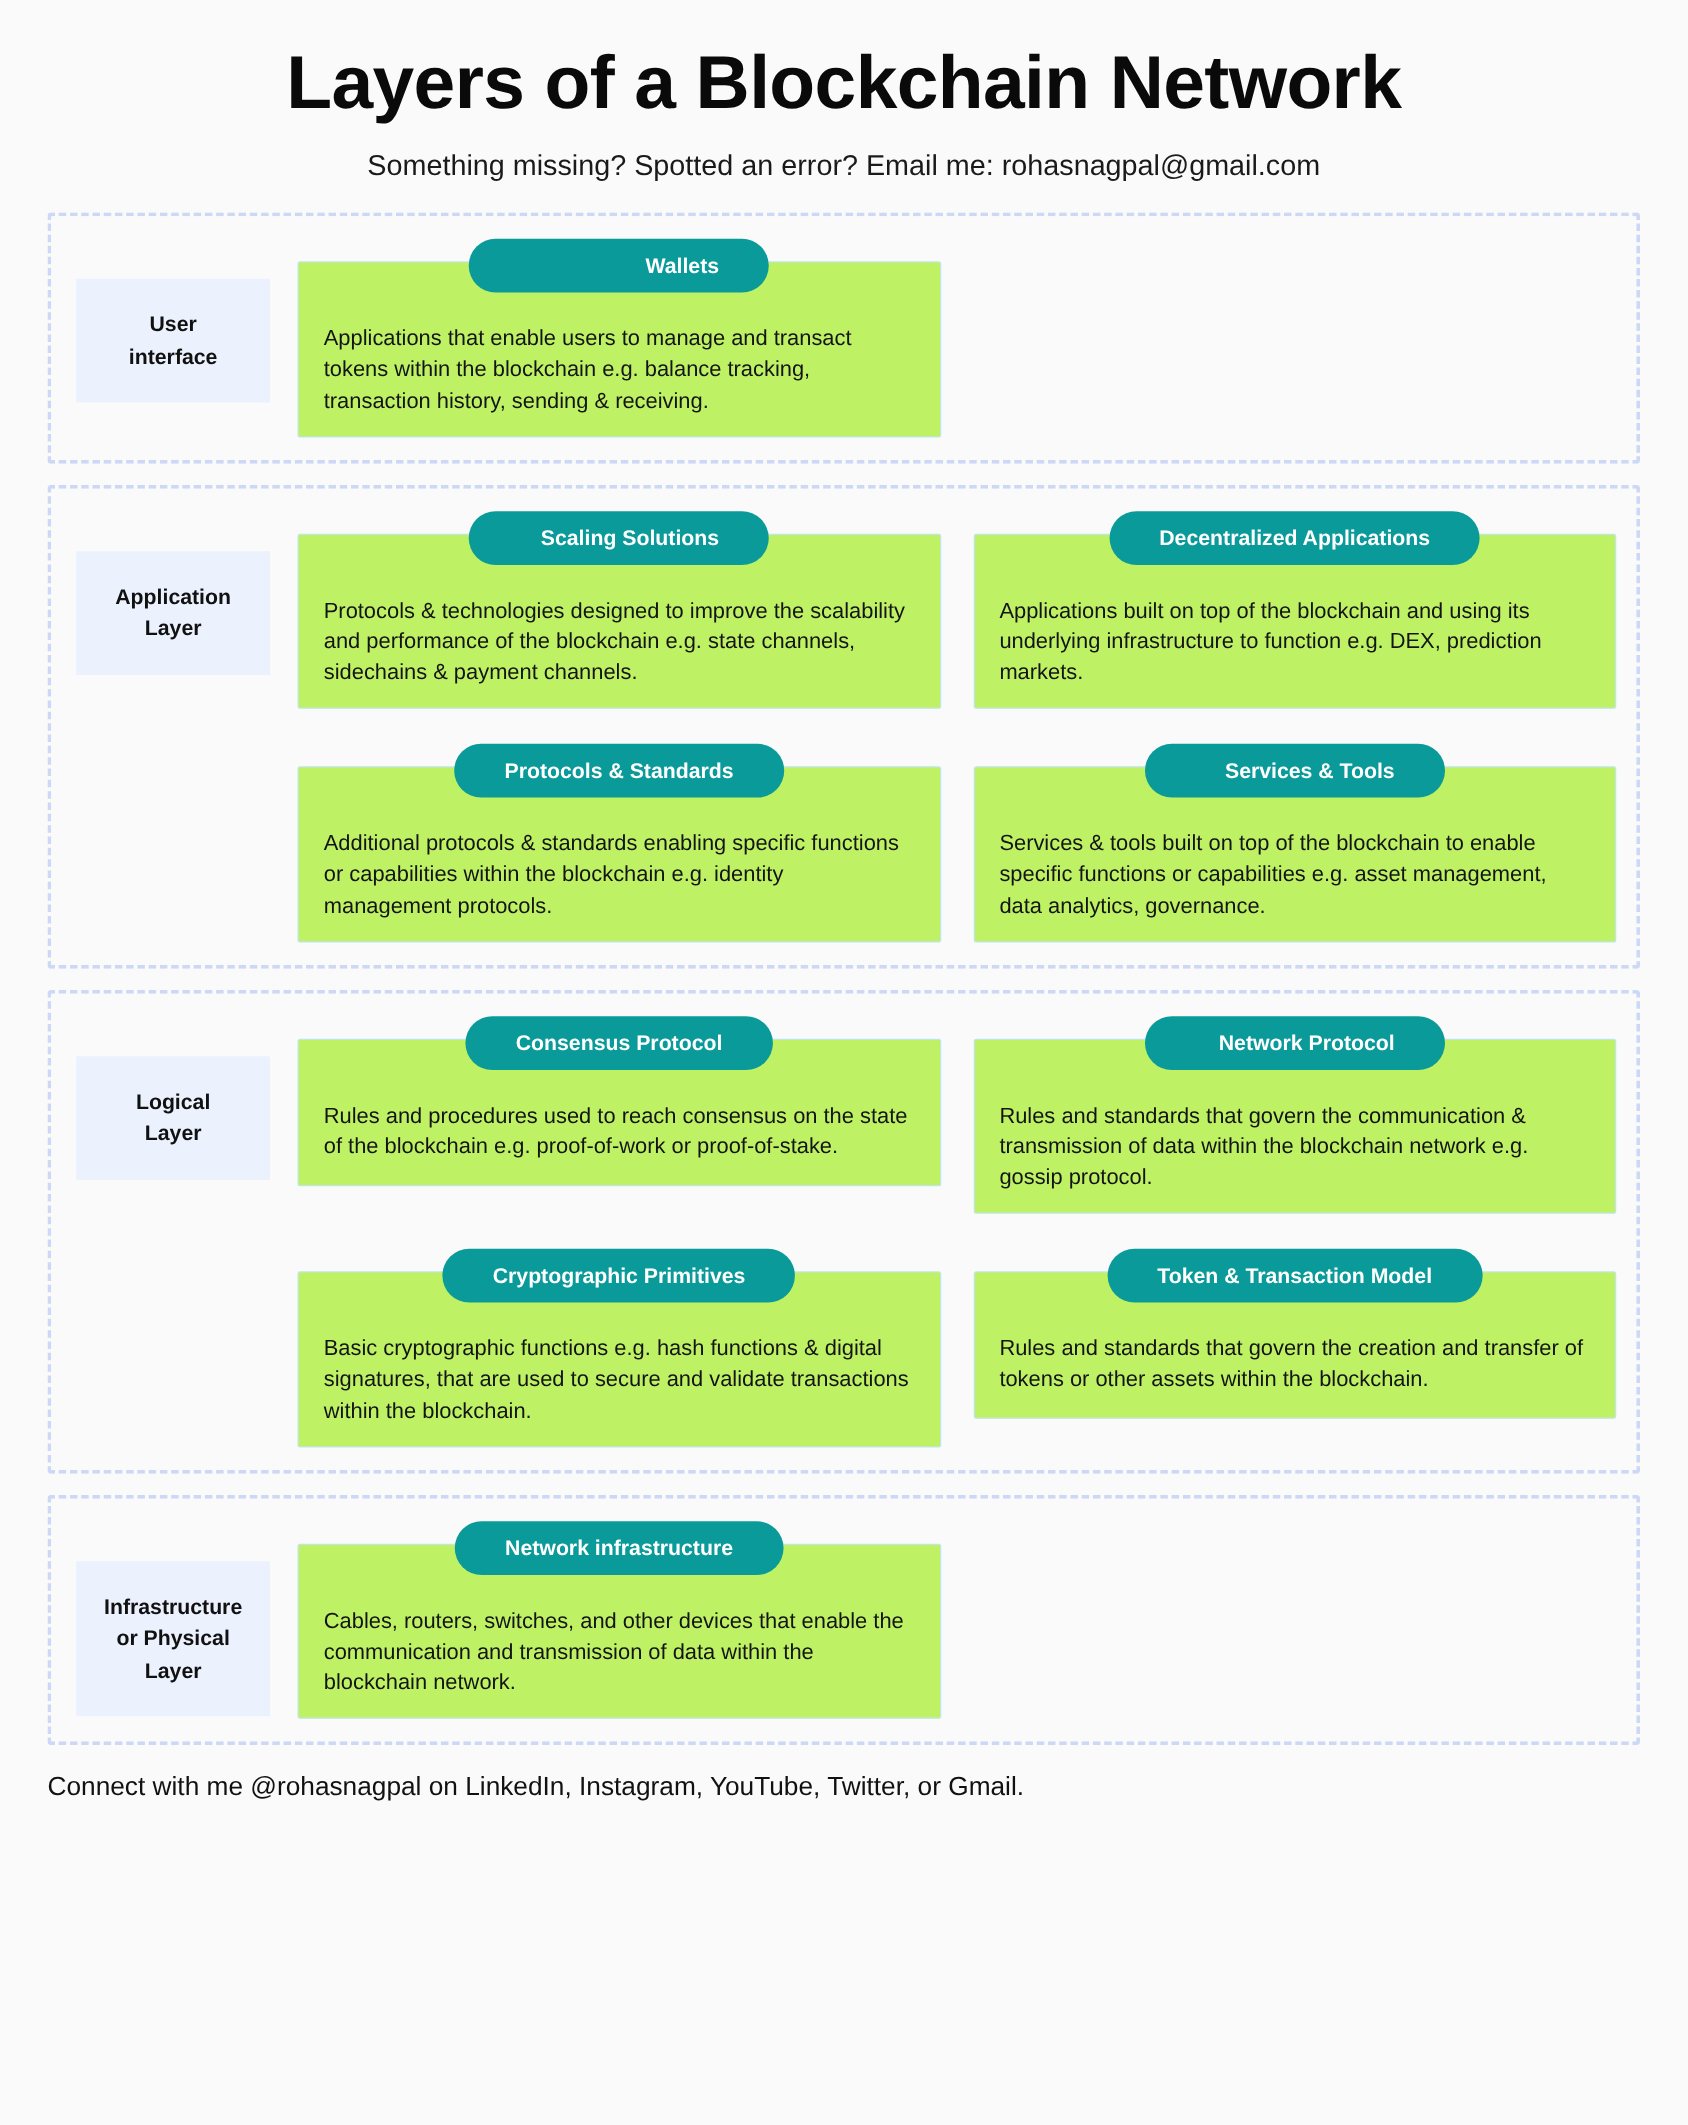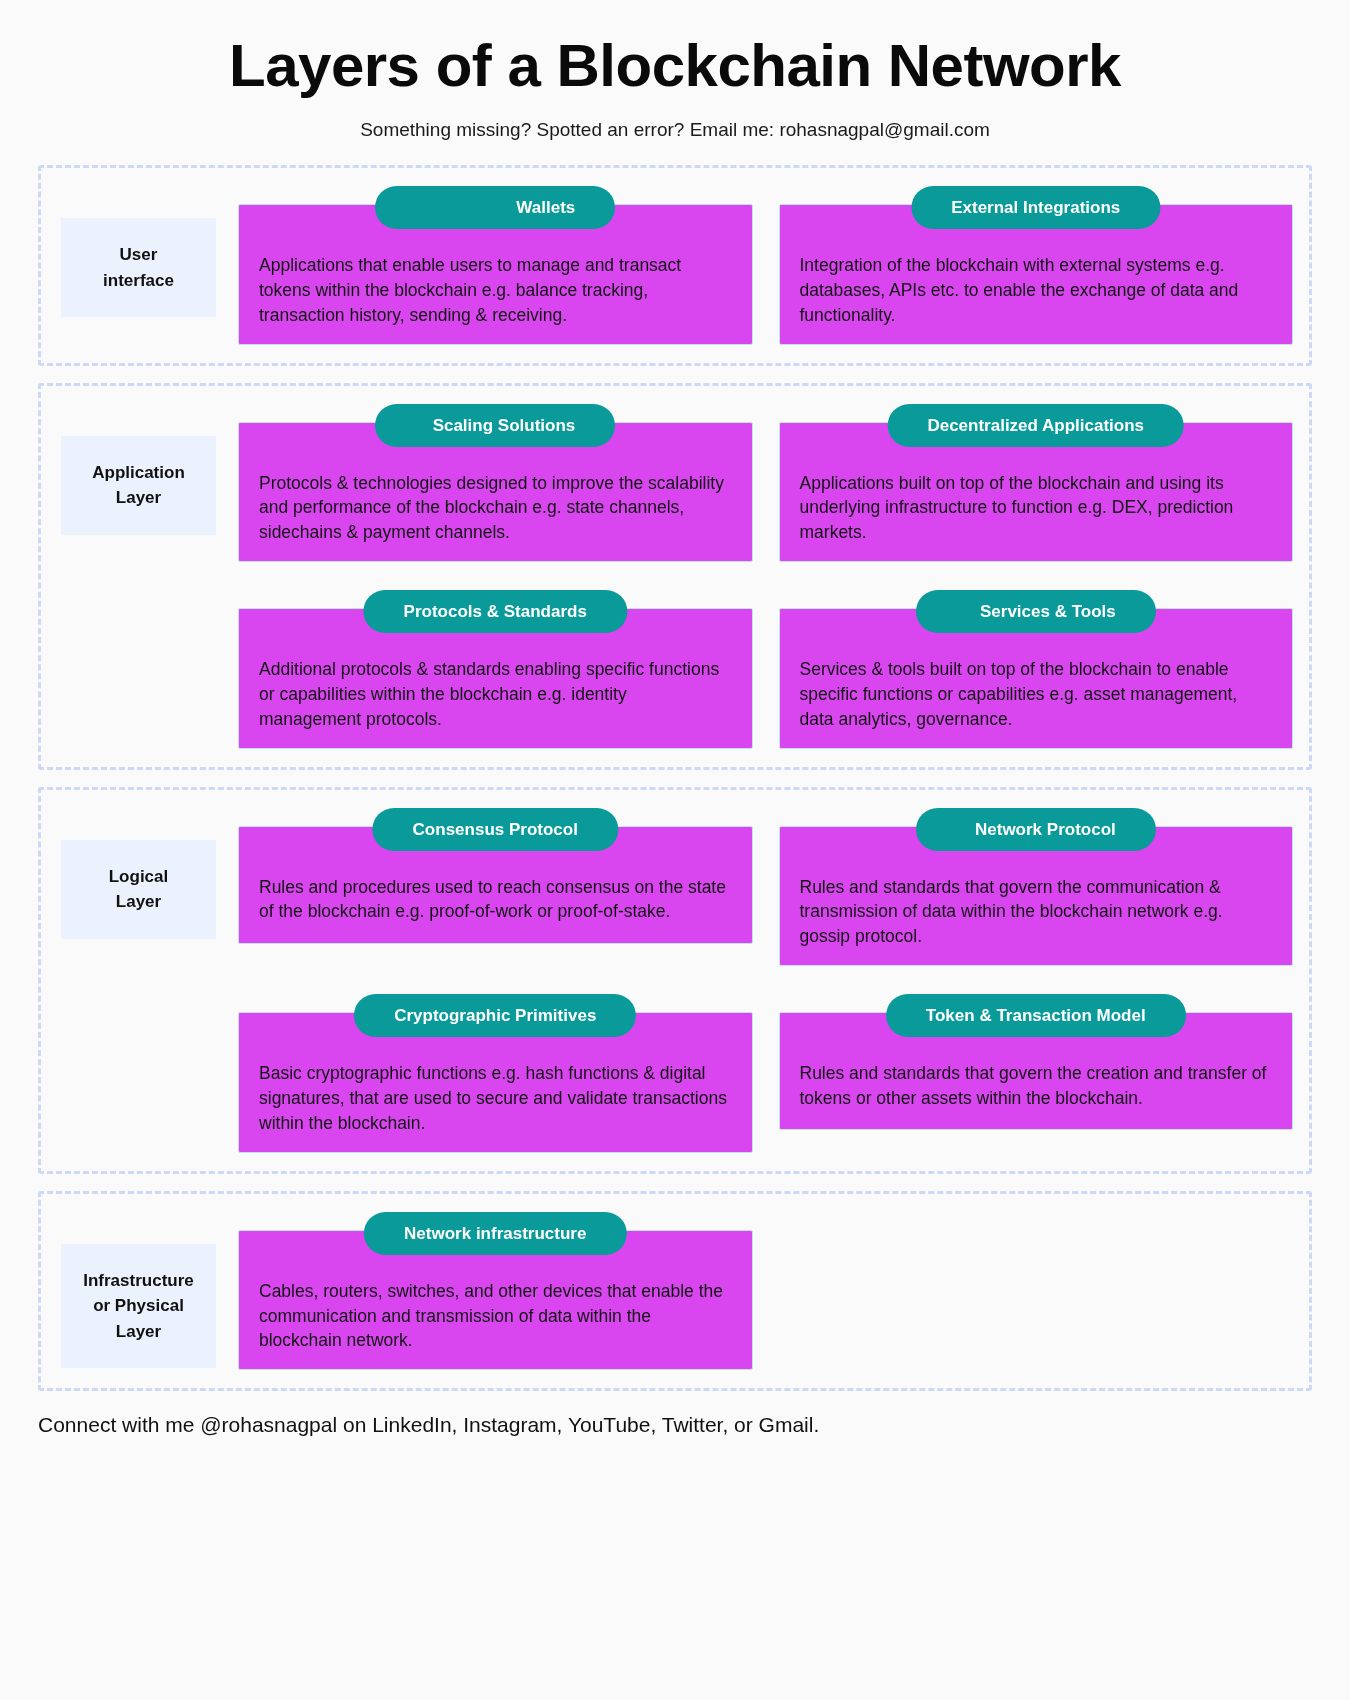--- a/index.html
+++ b/index.html
@@ -29,21 +29,21 @@
   }
   .title {
     font-size: 60px;
     font-weight: bold;
     letter-spacing: -0.5px;
     color: #0a0a0a;
     line-height: 1.05;
     margin: 0;
   }
   .subtitle {
-    font-size: 19px;
+    font-size: 23px;
     color: #1a1a1a;
     margin-top: 22px;
     font-weight: normal;
   }
 
   
   .layers {
     margin: 24px 38px 0 38px;
   }
   .layer {
@@ -77,21 +77,21 @@
     margin-left: 22px;
   }
   .card {
     flex: 0 0 calc(50% - 13px);
     position: relative;
     box-sizing: border-box;
     padding-top: 18px;
   }
   .card-box {
     border: 1px solid #bfe6e6;
-    background: #d946ef;
+    background: #bef264;
     border-radius: 2px;
     min-height: 118px;
     padding: 48px 20px 16px 20px;
     box-sizing: border-box;
   }
   .card-pill {
     position: absolute;
     top: 0;
     left: 50%;
     transform: translateX(-50%);
@@ -141,26 +141,20 @@
         <div>User</div>
         <div>interface</div>
       </div>
       <div class="layer-cards">
         <div class="card">
           <div class="card-pill">Wallets</div>
           <div class="card-box">
             <div class="card-desc">Applications that enable users to manage and transact tokens within the blockchain e.g. balance tracking, transaction history, sending &amp; receiving.</div>
           </div>
         </div>
-        <div class="card">
-          <div class="card-pill">External Integrations</div>
-          <div class="card-box">
-            <div class="card-desc">Integration of the blockchain with external systems e.g. databases, APIs etc. to enable the exchange of data and functionality.</div>
-          </div>
-        </div>
       </div>
     </div>
 
     <div class="layer">
       <div class="layer-label">
         <div>Application</div>
         <div>Layer</div>
       </div>
       <div class="layer-cards">
         <div class="card">

